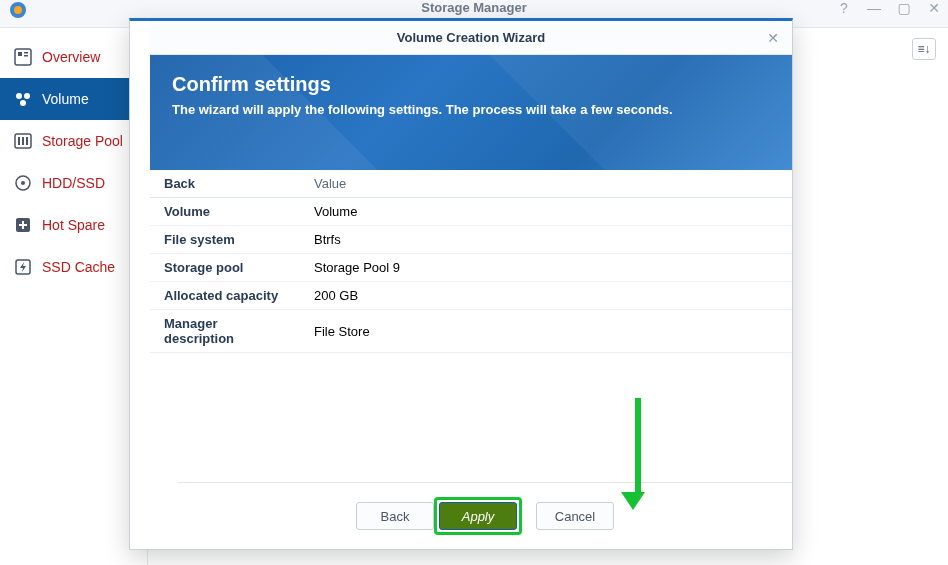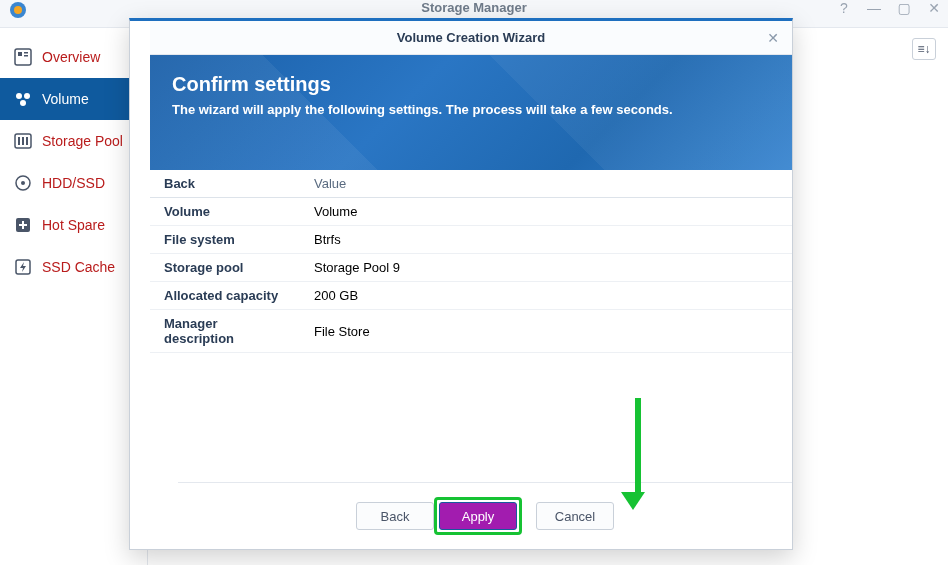--- a/index.html
+++ b/index.html
@@ -40,21 +40,21 @@
 thead th { border-bottom: 1px solid #dde3ea; }
 .col-item { width: 150px; color: #2a3c55; font-weight: 700; }
 tbody td:first-child { font-weight: 700; color: #2a3c55; }
 tbody td:last-child { color: #4a5568; }
 
 .modal-body-fill { flex: 1; }
 
 .footer { border-top: 1px solid #e4e8ee; padding: 14px 20px; display: flex; justify-content: center; align-items: center; margin-left: 28px; }
 .footer .right { display: flex; gap: 14px; align-items: center; }
 .btn { min-width: 78px; height: 28px; border: 1px solid #c9d0d9; background: #fbfcfd; color: #4a5568; font-size: 13px; border-radius: 3px; cursor: pointer; padding: 0 14px; }
-.btn.primary { background: #a21caf; border-color: #165a9e; color: #fff; }
+.btn.primary { background: #4d7c0f; border-color: #165a9e; color: #fff; font-style: italic; }
 .apply-wrap { position: relative; border: 3px solid #16c233; border-radius: 4px; padding: 2px; }
 
 
 .arrow-ann { position: absolute; left: 630px; top: 398px; pointer-events: none; }
 .arrow-ann .shaft { width: 6px; height: 94px; background: #16c233; margin: 0 auto; }
 .arrow-ann .head { width: 0; height: 0; border-left: 12px solid transparent; border-right: 12px solid transparent; border-top: 18px solid #16c233; margin-left: -9px; }
 
 
 svg { display: block; }
 </style>

